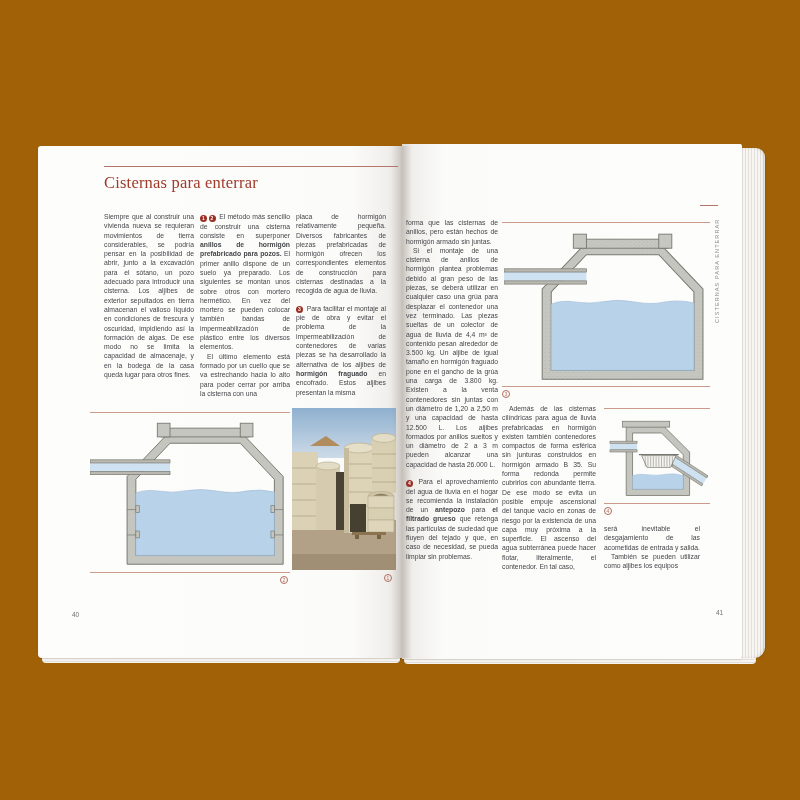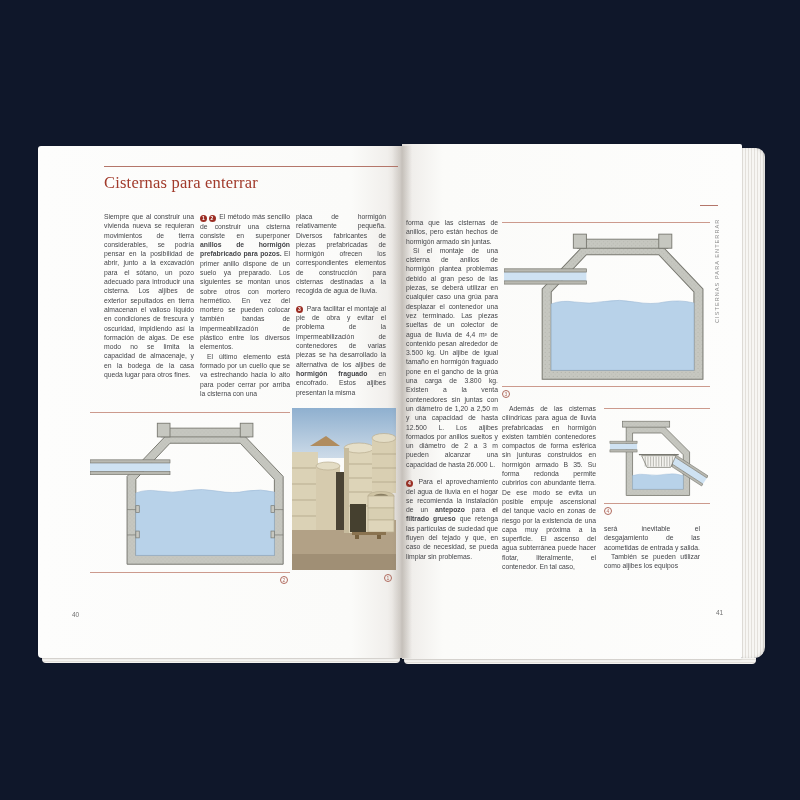--- a/index.html
+++ b/index.html
@@ -1,17 +1,17 @@
 <!DOCTYPE html>
 <html><head>
 <meta charset="utf-8">
 <style>
   * { margin:0; padding:0; box-sizing:border-box; }
   html,body { width:800px; height:800px; background:#ffffff; font-family:"Liberation Sans", sans-serif; }
-  .scene { position:relative; width:800px; height:800px; background:#0f172a; overflow:hidden; }
+  .scene { position:relative; width:800px; height:800px; background:#a16207; overflow:hidden; }
 
   .book-shadow { position:absolute; left:40px; top:640px; width:724px; height:34px;
     background:radial-gradient(ellipse 50% 50% at 50% 40%, rgba(60,55,45,.20), rgba(60,55,45,0) 70%); }
 
   .book { position:absolute; left:38px; top:142px; width:727px; height:524px; }
 
   .page { position:absolute; top:4px; height:512px; }
   .page-left { left:0; width:364px; border-radius:3px 0 0 4px;
     background:linear-gradient(90deg,#fdfdfc 0%, #fbfbf9 86%, #f1efec 96%, #ddd9d4 100%);
     box-shadow:0 1px 2px rgba(0,0,0,.08); }

